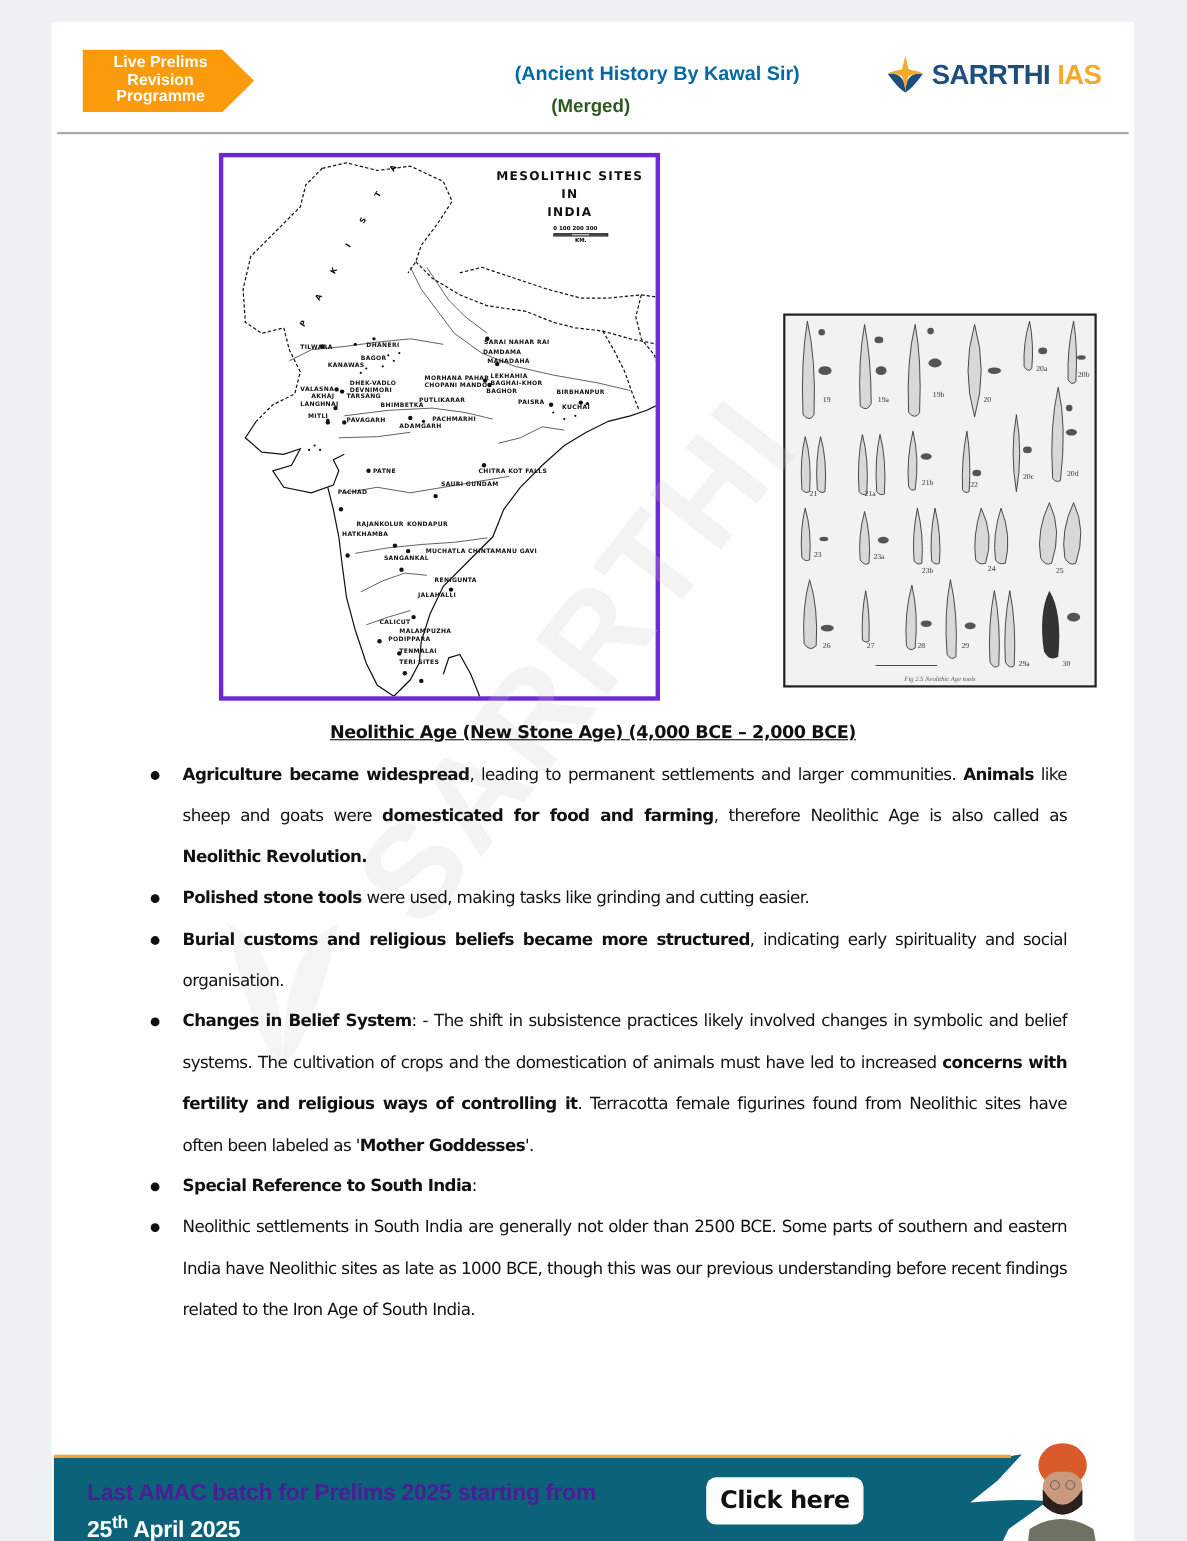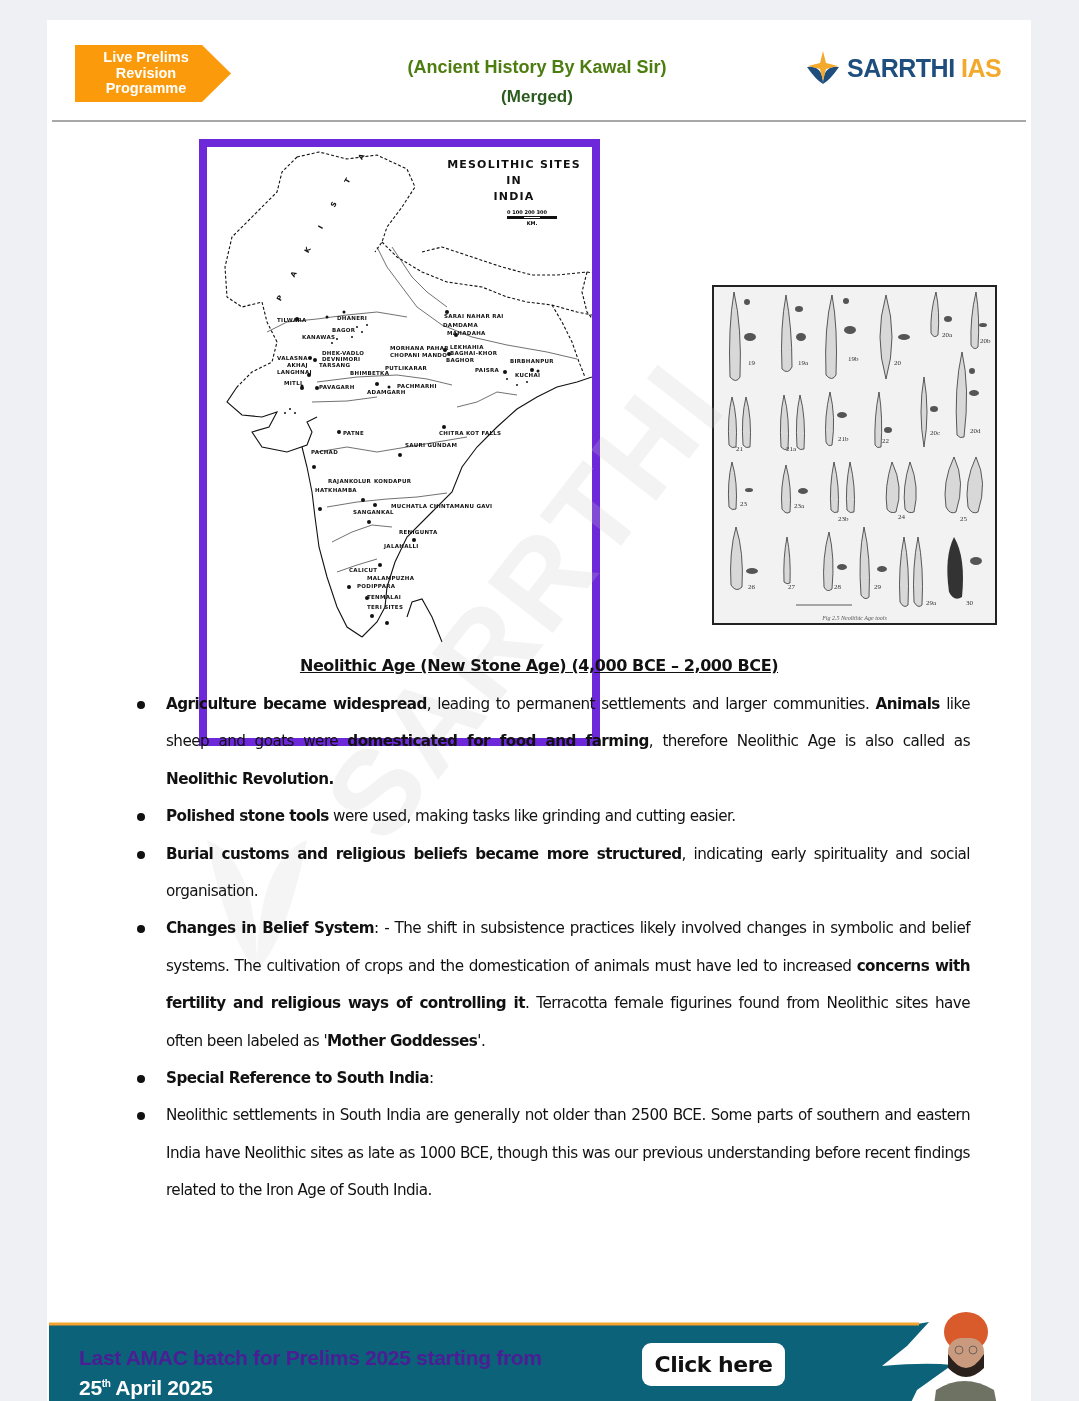--- a/index.html
+++ b/index.html
@@ -15,39 +15,39 @@
   .badge {
     position: absolute; left: 28px; top: 25px; width: 156px; height: 57px;
   }
   .badge svg { position: absolute; left: 0; top: 0; }
   .badge-text {
     position: absolute; left: 0; top: 5px; width: 142px; text-align: center;
     color: #fff; font-weight: bold; font-size: 14.5px; line-height: 15.5px;
     font-family: "Liberation Sans", sans-serif;
   }
   .doc-title {
-    position: absolute; left: 300px; top: 37px; width: 380px; text-align: center;
-    color: #4d7c0f; font-weight: bold; font-size: 18px;
+    position: absolute; left: 300px; top: 37px; width: 380px; text-align: right;
+    color: #0369a1; font-weight: bold; font-size: 18px;
   }
   .doc-subtitle {
     position: absolute; left: 300px; top: 67px; width: 380px; text-align: center;
     color: #2b5a1f; font-weight: bold; font-size: 17px;
   }
   .logo { position: absolute; left: 758px; top: 28px; height: 40px; display: flex; align-items: center; }
   .logo-text { font-weight: bold; font-size: 25px; letter-spacing: -0.5px; margin-left: 6px; }
   .logo-text .a { color: #1e4e7e; }
   .logo-text .b { color: #f3a92b; margin-top: 48px; }
   .header-rule {
     position: absolute; left: 5px; top: 100px; width: 974px; height: 2px; background: #a8a8a8;
   }
 
   
   .map-figure {
-    position: absolute; left: 152px; top: 119px; width: 401px; height: 607px;
-    border: 8px solid #6d28d9; background: #fff; overflow: hidden;
+    position: absolute; left: 152px; top: 119px; width: 401px; height: 498px;
+    border: 4px solid #6d28d9; background: #fff; overflow: hidden;
   }
   .map-title {
     position: absolute; right: 8px; top: 10px; width: 140px; text-align: center;
     font-family: "DejaVu Sans", sans-serif; font-weight: bold; font-size: 11px;
     letter-spacing: 1.2px; line-height: 16px; color: #111;
   }
   .map-scale { position: absolute; left: 300px; top: 62px; font-size: 5px; font-weight: bold; font-family: "DejaVu Sans", sans-serif; }
   .map-scale .bar { width: 50px; height: 3px; border: 1px solid #111; margin: 1px 0; background: linear-gradient(90deg,#111 33%,#fff 33%,#fff 66%,#111 66%); }
   .map-label {
     position: absolute; font-family: "DejaVu Sans", sans-serif; font-weight: bold;
@@ -105,21 +105,21 @@
     font-size: 15px; line-height: 26px; letter-spacing: -0.6px; white-space: nowrap;
   }
   .banner-line1 {
     position: absolute; left: 32px; top: 1326px; color: #4c1d95; font-weight: bold; font-size: 21px;
     letter-spacing: -0.3px; white-space: nowrap;
   }
   .banner-line2 {
     position: absolute; left: 32px; top: 1356px; color: #fff; font-weight: bold; font-size: 21px;
     letter-spacing: -0.3px; white-space: nowrap;
   }
-  .banner-line2 sup { font-size: 10px; }
+  .banner-line2 sup { font-size: 16px; }
   .click-btn {
     position: absolute; left: 595px; top: 1323px; width: 143px; height: 43px;
     background: #fff; border-radius: 9px; border: none; color: #111;
     font-family: "DejaVu Sans", sans-serif; font-weight: bold; font-size: 22px;
     letter-spacing: -0.5px; cursor: pointer;
   }
   .presenter { position: absolute; left: 877px; top: 1290px; width: 80px; height: 111px; }
 </style>
 </head>
 <body>

